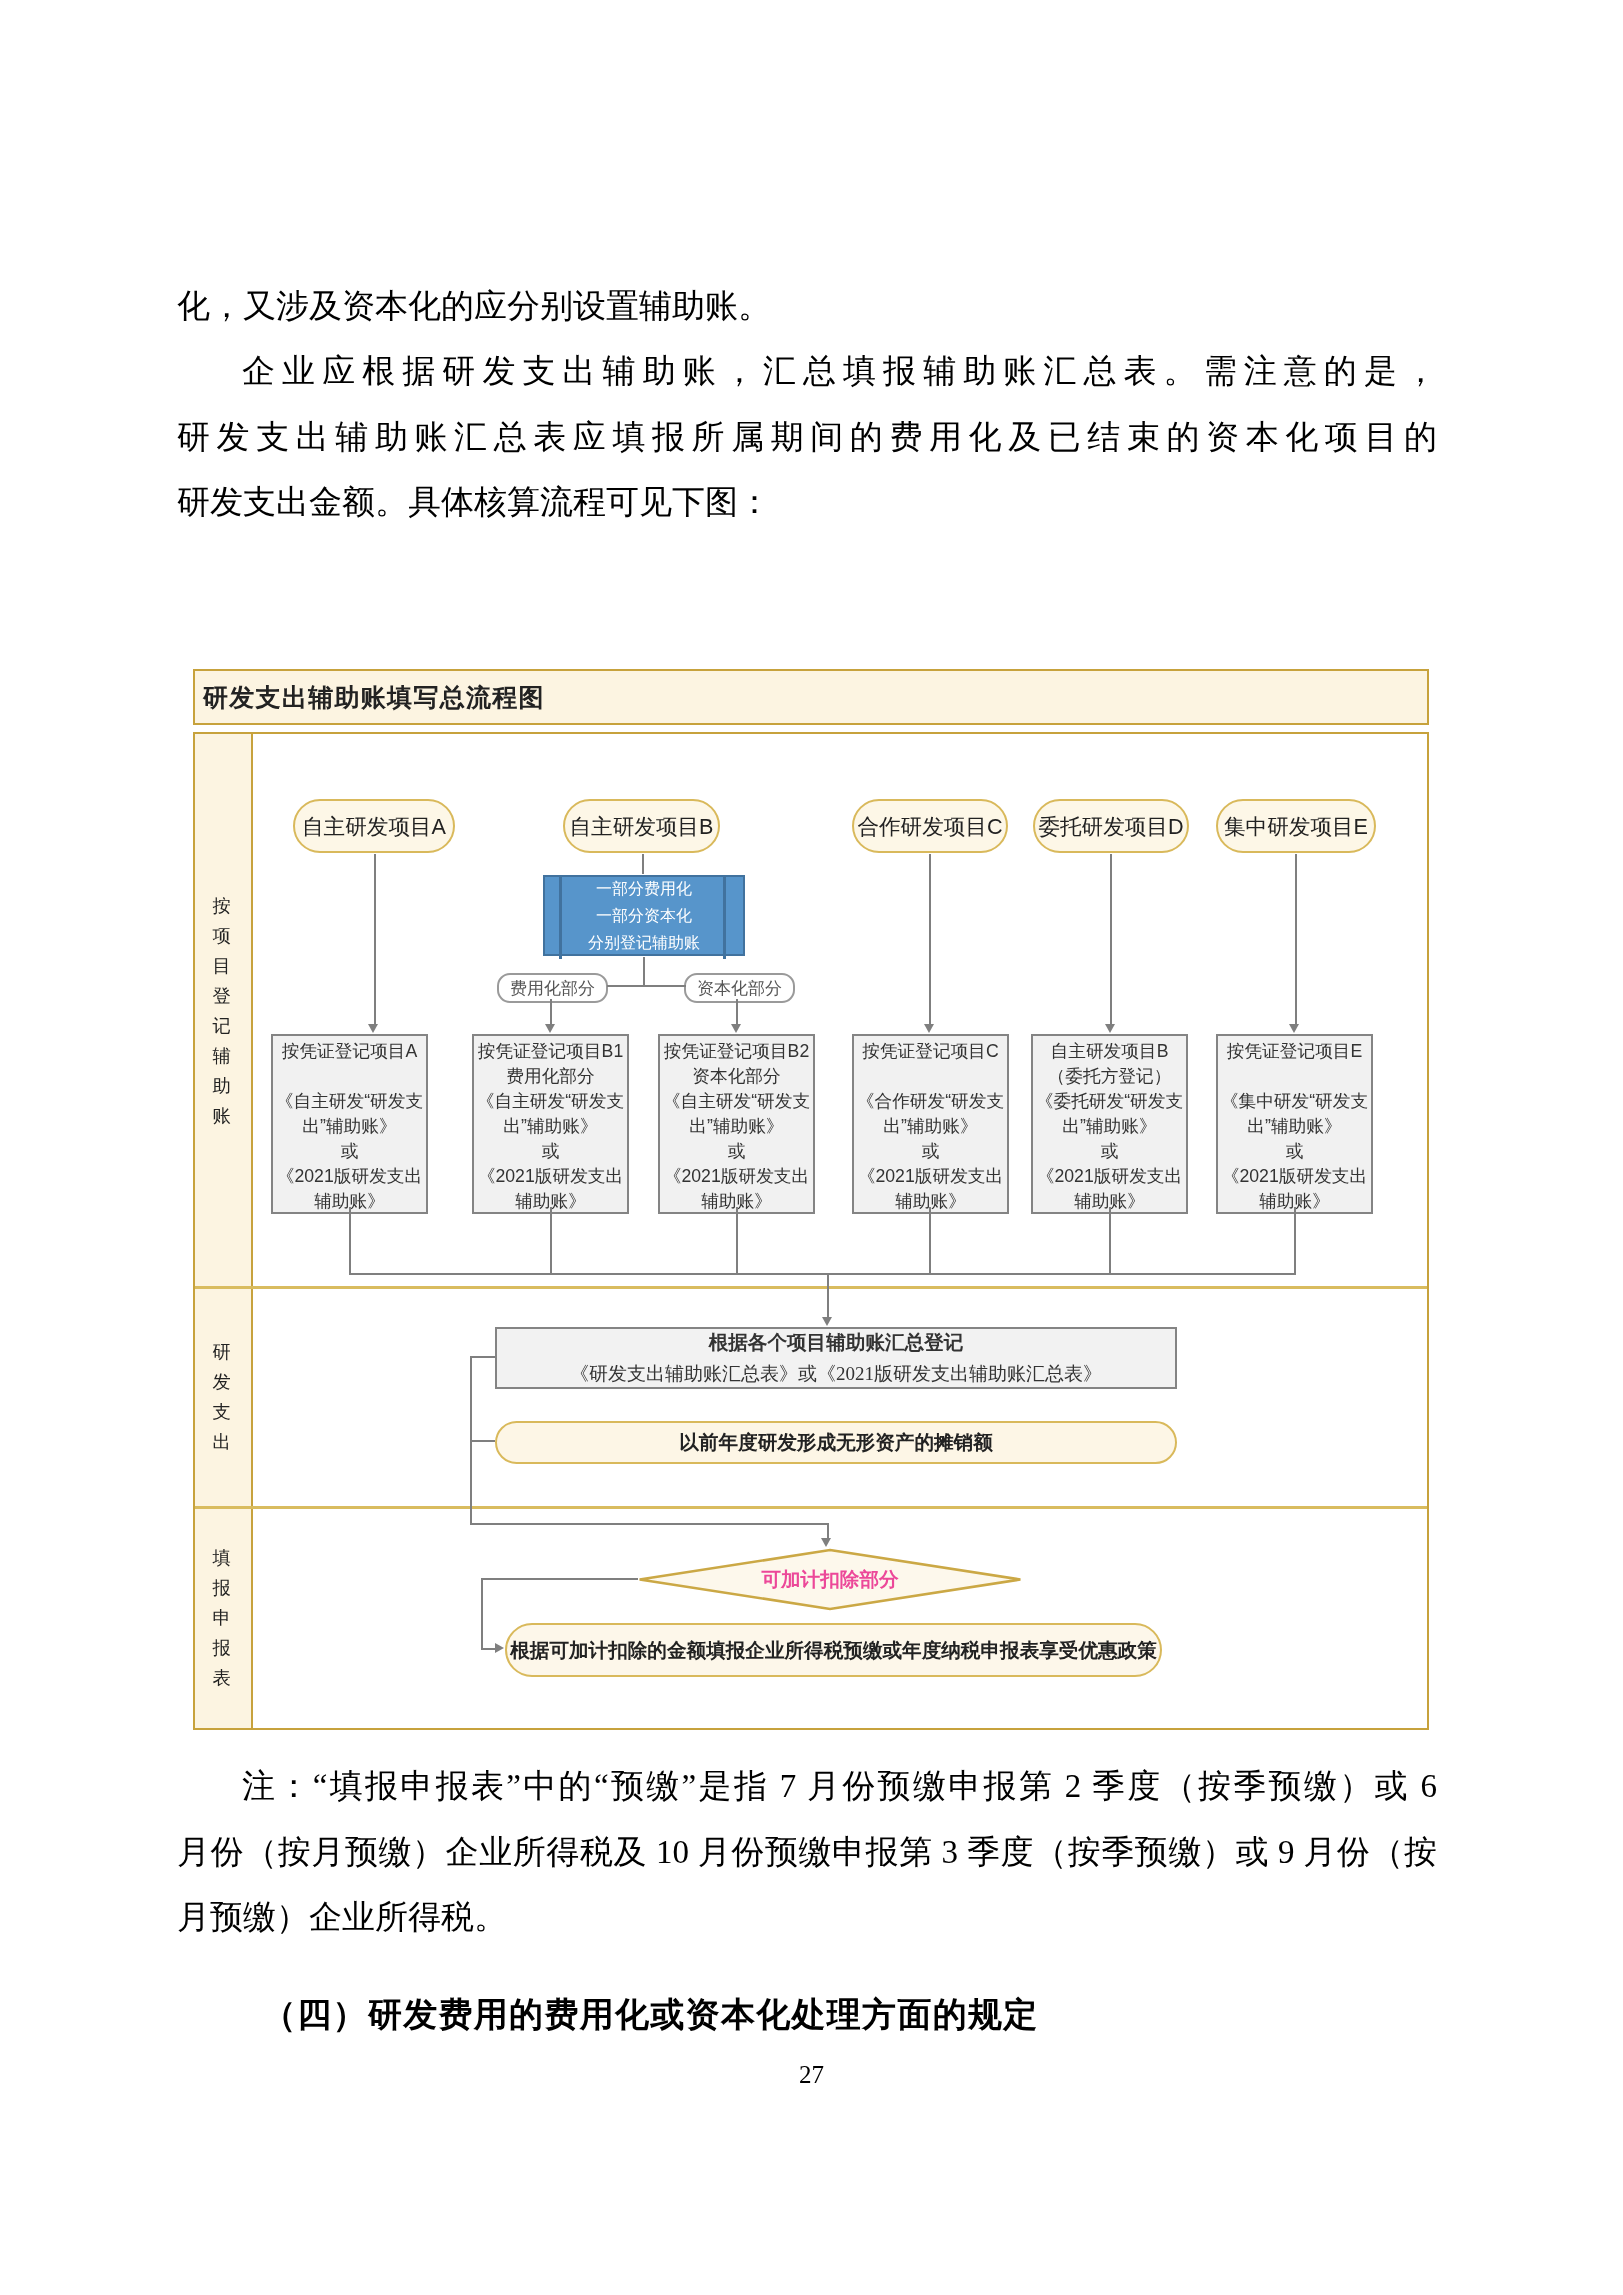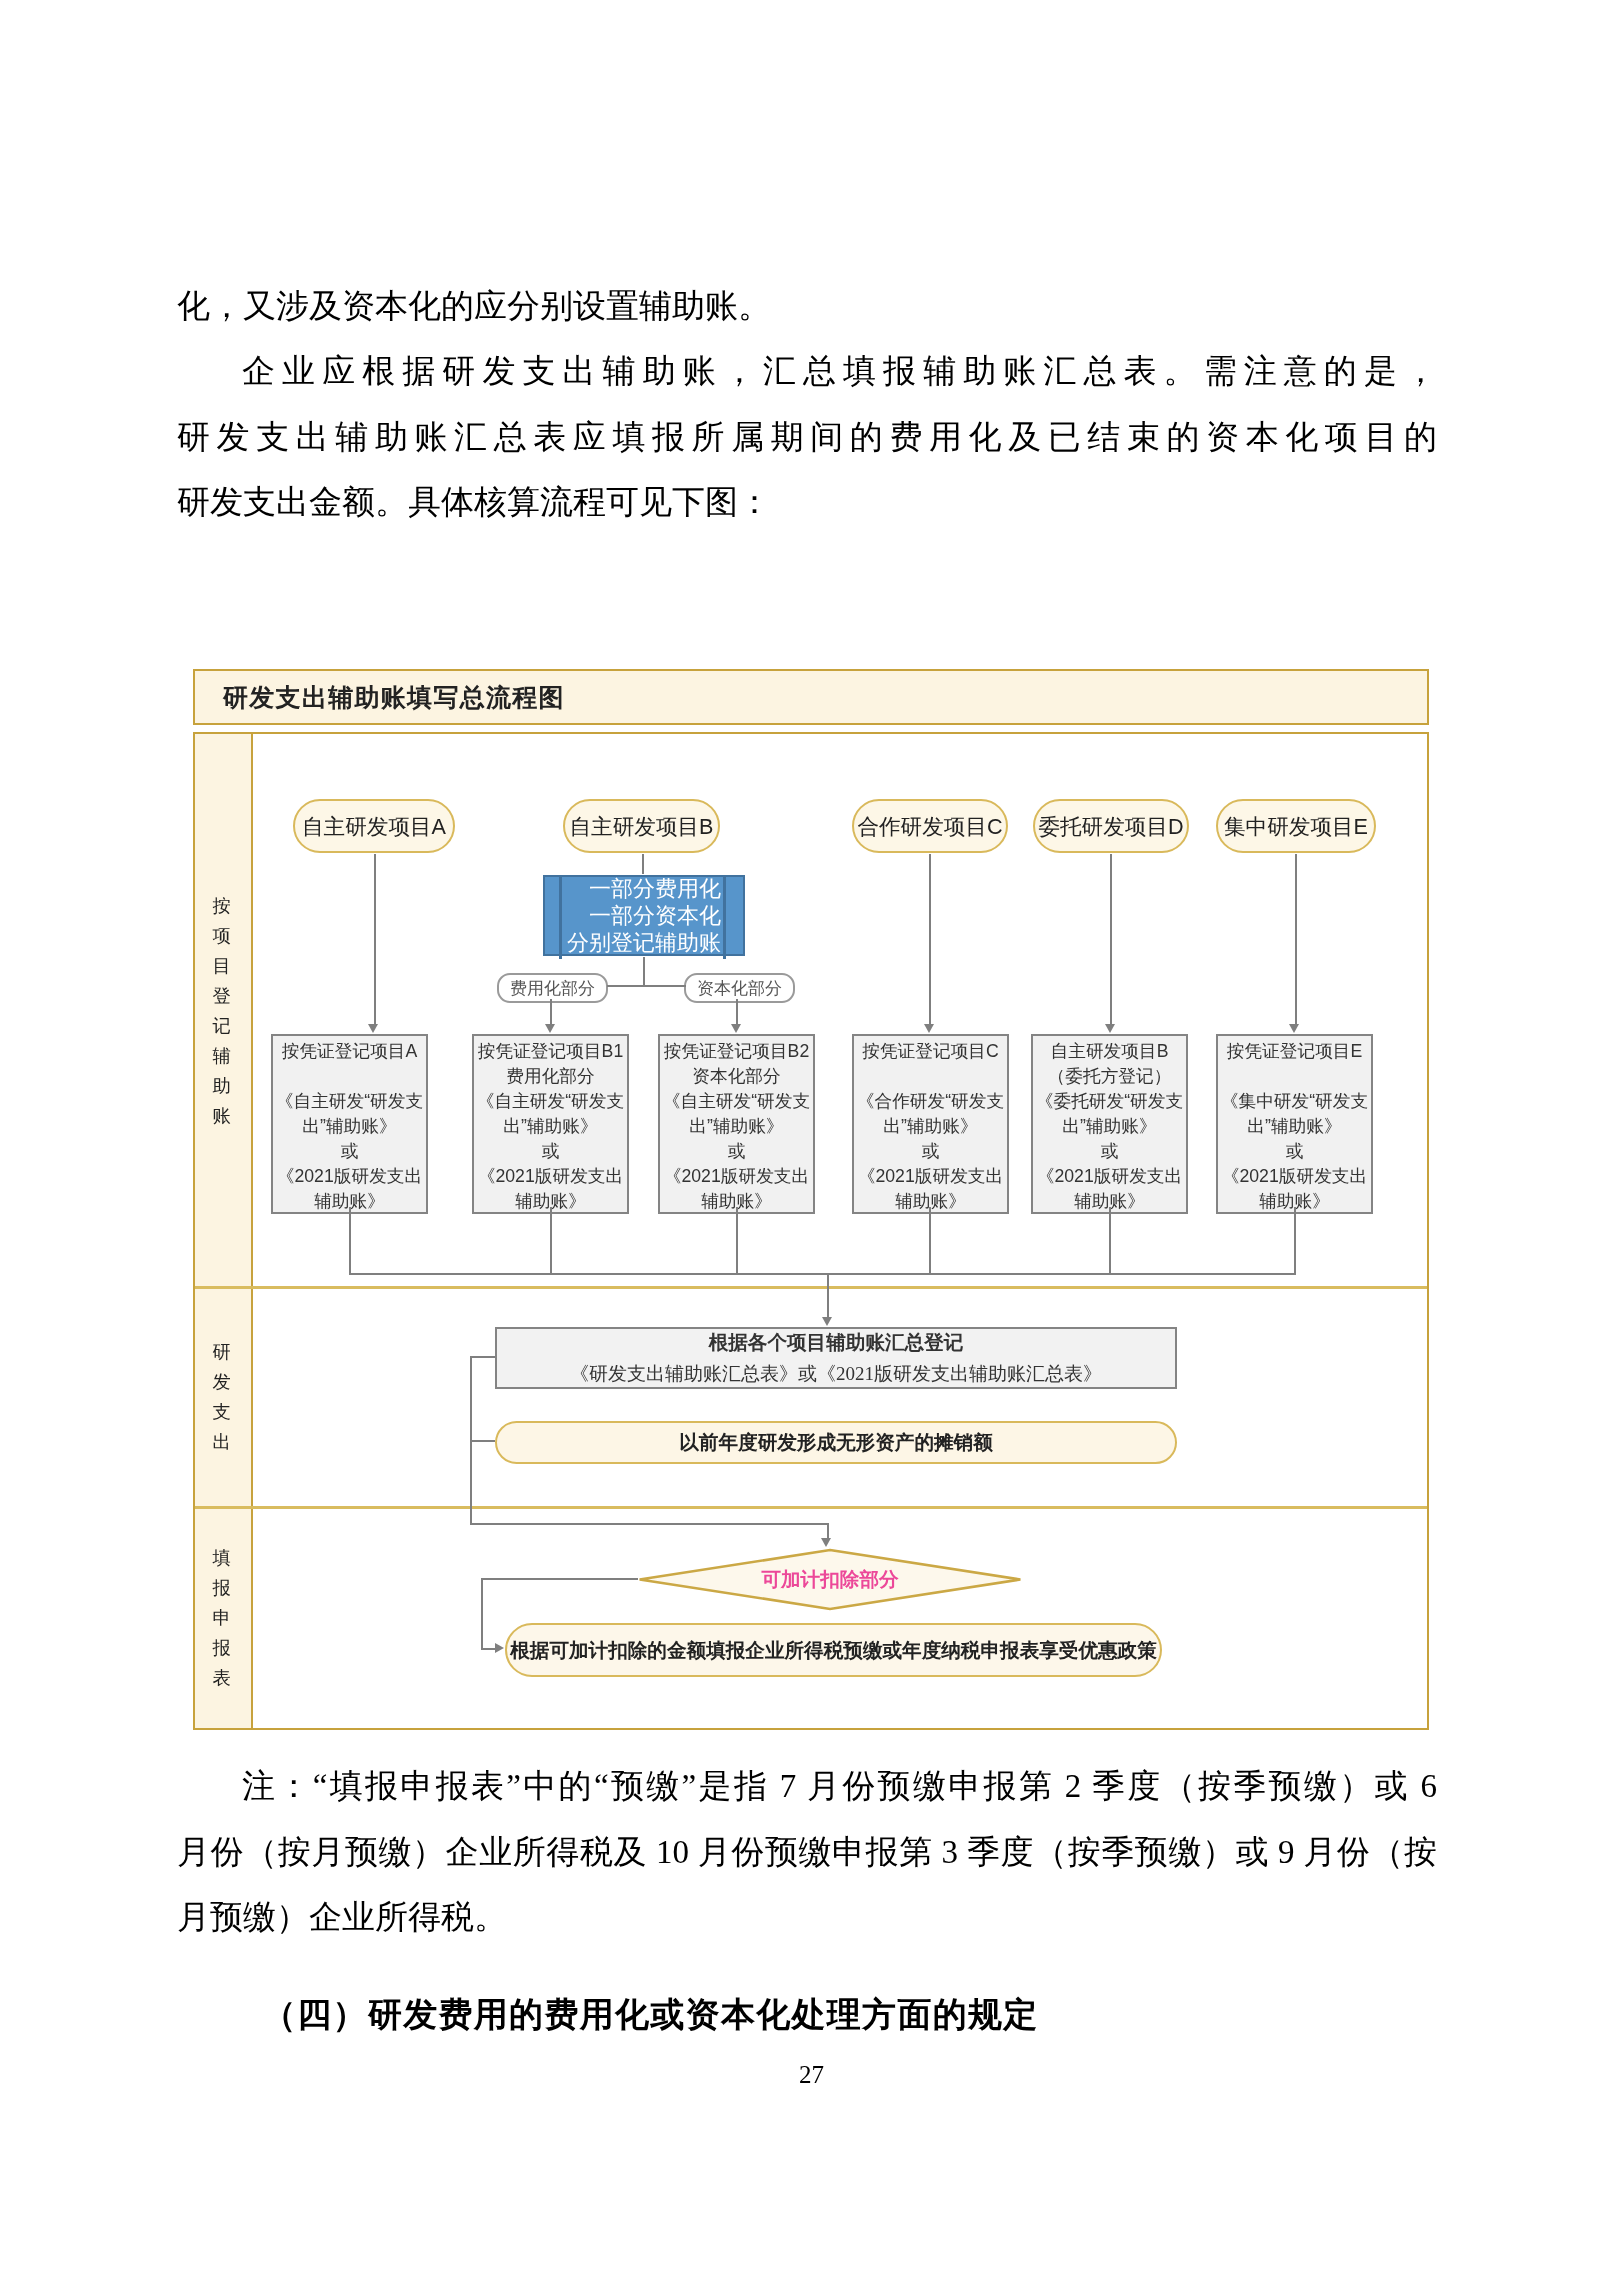--- a/index.html
+++ b/index.html
@@ -7,32 +7,32 @@
         font-family:"Liberation Serif","DejaVu Serif",serif;color:#000;}
   .bodyline{position:absolute;left:177px;width:1260px;font-size:33px;line-height:38px;white-space:nowrap;}
   .bodyline.just{white-space:normal;text-align:justify;text-align-last:justify;text-justify:inter-character;}
   .indent{padding-left:65px;box-sizing:border-box;}
 
   
   .chart{position:absolute;left:193px;top:669px;width:1237px;height:1062px;
          font-family:"Liberation Sans","DejaVu Sans",sans-serif;color:#2b2b2b;}
   .titlebar{position:absolute;left:0;top:0;width:1232px;height:52px;background:#fcf4e1;
             border:2.6px solid #c7a23c;display:flex;align-items:center;}
-  .titlebar span{font-size:25px;font-weight:600;color:#222;margin-left:28px;letter-spacing:1.3px;}
+  .titlebar span{font-size:25px;font-weight:600;color:#222;margin-left:8px;letter-spacing:1.3px;}
   .mainbox{position:absolute;left:0;top:63px;width:1232px;height:994px;background:#fff;border:2.6px solid #c7a23c;}
   .sidebar{position:absolute;left:0;top:0;width:56px;height:994px;background:#fcf4e1;border-right:2.6px solid #c7a23c;}
   .sidelabel{position:absolute;left:0;width:56px;display:flex;align-items:center;justify-content:center;}
   .sidelabel div{width:41px;font-size:18.3px;line-height:30px;letter-spacing:2.6px;text-align:center;color:#222;font-weight:500;word-break:break-all;}
   .divider{position:absolute;left:0;width:1232px;height:3.3px;background:#d9bc5f;}
 
   .pill{position:absolute;height:50px;background:#fdf7e7;border:2.6px solid #d9b95b;border-radius:27.5px;
         display:flex;align-items:center;justify-content:center;font-size:21.6px;font-weight:500;color:#222;}
   .bluebox{position:absolute;left:348px;top:141px;width:198px;height:77px;background:#5795cb;border:2.6px solid #41729e;
-           display:flex;align-items:center;justify-content:center;text-align:right;color:#fff;
-           font-size:22px;line-height:27px;font-weight:500;white-space:pre-line;}
+           display:flex;align-items:center;justify-content:center;text-align:center;color:#fff;
+           font-size:16px;line-height:27px;font-weight:500;white-space:pre-line;}
   .bluebar{position:absolute;top:143px;width:2.6px;height:82px;background:#41729e;}
   .branch{position:absolute;top:239px;width:107px;height:26px;background:#fff;border:2px solid #9a9a9a;border-radius:13px;
           display:flex;align-items:center;justify-content:center;font-size:17px;color:#555;}
   .ledger{position:absolute;top:300px;width:153px;height:173px;background:#f1f1f1;border:2.6px solid #848484;
           text-align:center;font-size:17.7px;line-height:25px;color:#333;white-space:pre-line;padding-top:2.6px;}
   .sumbox{position:absolute;left:300px;top:593px;width:678px;height:58px;background:#f2f2f2;border:2.6px solid #848484;
           display:flex;flex-direction:column;align-items:center;justify-content:center;}
   .sumbox .l1{font-size:19.6px;font-weight:700;color:#333;}
   .sumbox .l2{font-size:19px;margin-top:5.2px;color:#333;font-family:"Liberation Serif","DejaVu Serif",serif;}
   .amort{position:absolute;left:300px;top:687px;width:678px;height:39px;background:#fdf6e6;border:2.6px solid #d9b95b;

